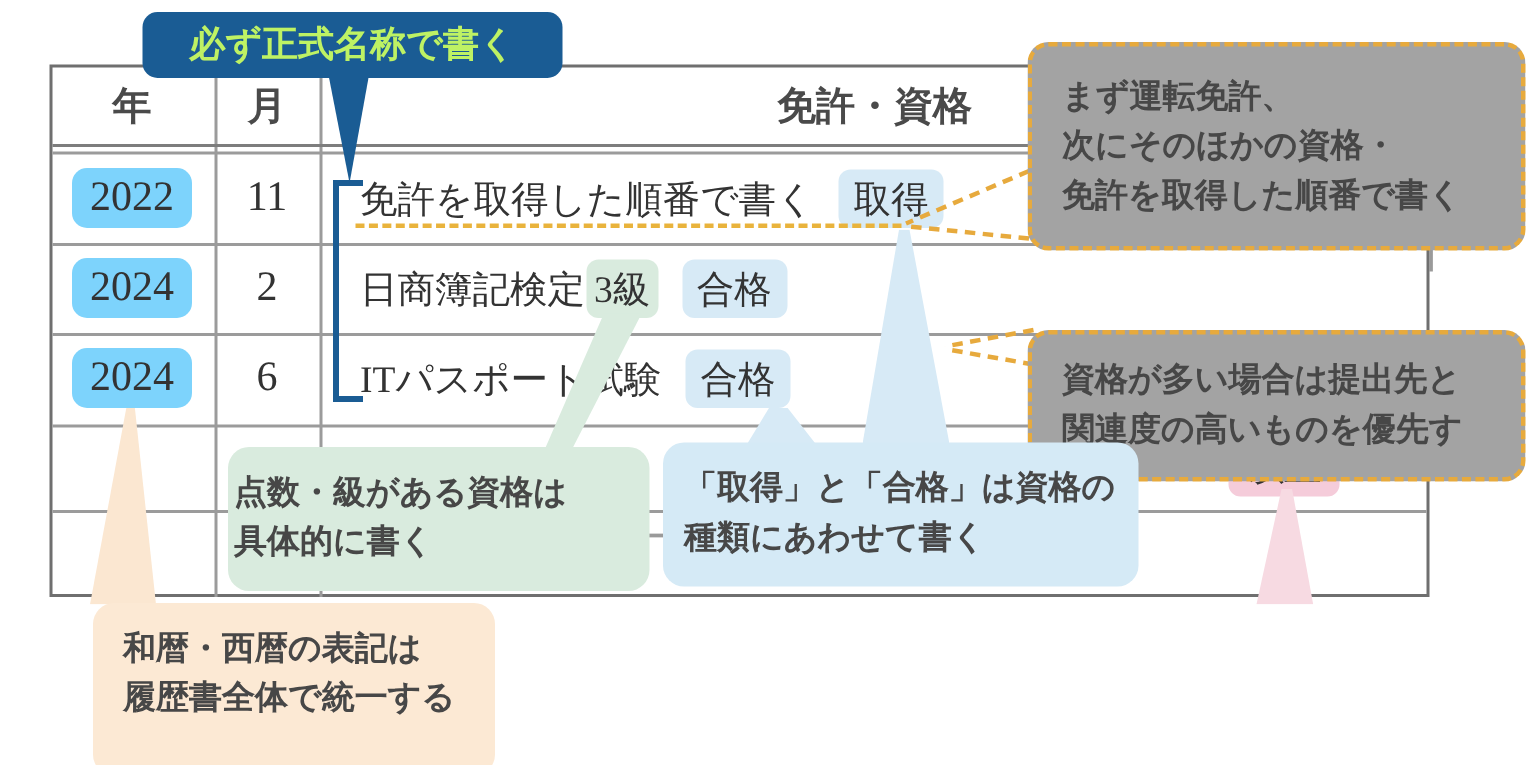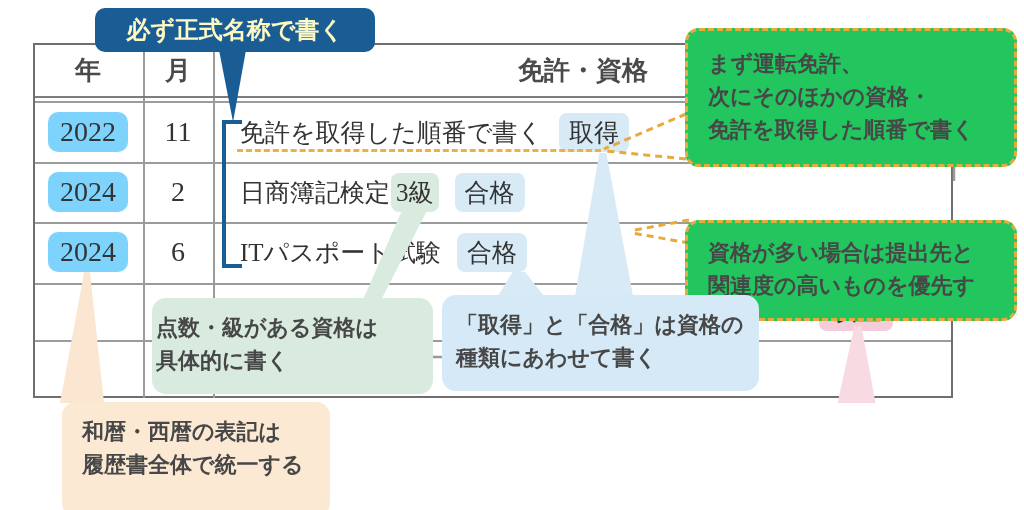--- a/index.html
+++ b/index.html
@@ -53,22 +53,22 @@
              clip-path:polygon(58% 0,94% 0,28% 100%,2% 100%);}
   .ptr-era{left:60px;top:272px;width:44px;height:131px;background:#FBE7D1;
            clip-path:polygon(55% 0,68% 0,100% 100%,0 100%);}
   .ptr-end{left:835px;top:326px;width:44px;height:77px;background:#F7DAE2;
            clip-path:polygon(44% 0,60% 0,92% 100%,6% 100%);}
 
   
   .co{z-index:4;border-radius:14px;font-weight:bold;color:#474747;font-size:22px;line-height:1.5;box-sizing:border-box;}
   .lines{white-space:pre-line;}
   .co-title{left:95px;top:8px;width:280px;height:44px;background:#1A5C94;border-radius:10px;
-            display:flex;align-items:center;justify-content:center;color:#fef9c3;font-size:24px;}
-  .co-cream{background:#22c55e;border:3px dashed #E7AA3D;}
+            display:flex;align-items:center;justify-content:center;color:#bef264;font-size:24px;}
+  .co-cream{background:#a3a3a3;border:3px dashed #E7AA3D;}
   .co-order{left:685px;top:28px;width:332px;height:139px;padding:16px 20px;}
   .co-priority{left:685px;top:172px;width:332px;height:101px;padding:13px 20px;margin-top:48px;}
   .co-grade{left:152px;top:298px;width:281px;height:96px;background:#D9EBDE;padding:13px 4px;}
   .co-status{left:442px;top:295px;width:317px;height:96px;background:#D5EAF6;padding:13px 14px;}
   .co-era{left:22px;top:402px;width:268px;height:115px;background:#FCE9D4;padding:13px 20px;margin-left:40px;}
   .co-end{left:656px;top:402px;width:360px;height:97px;background:#F7DAE2;padding:13px 22px;}
 
   svg.overlay{position:absolute;left:0;top:0;z-index:3;pointer-events:none;}
 </style>
 </head>

